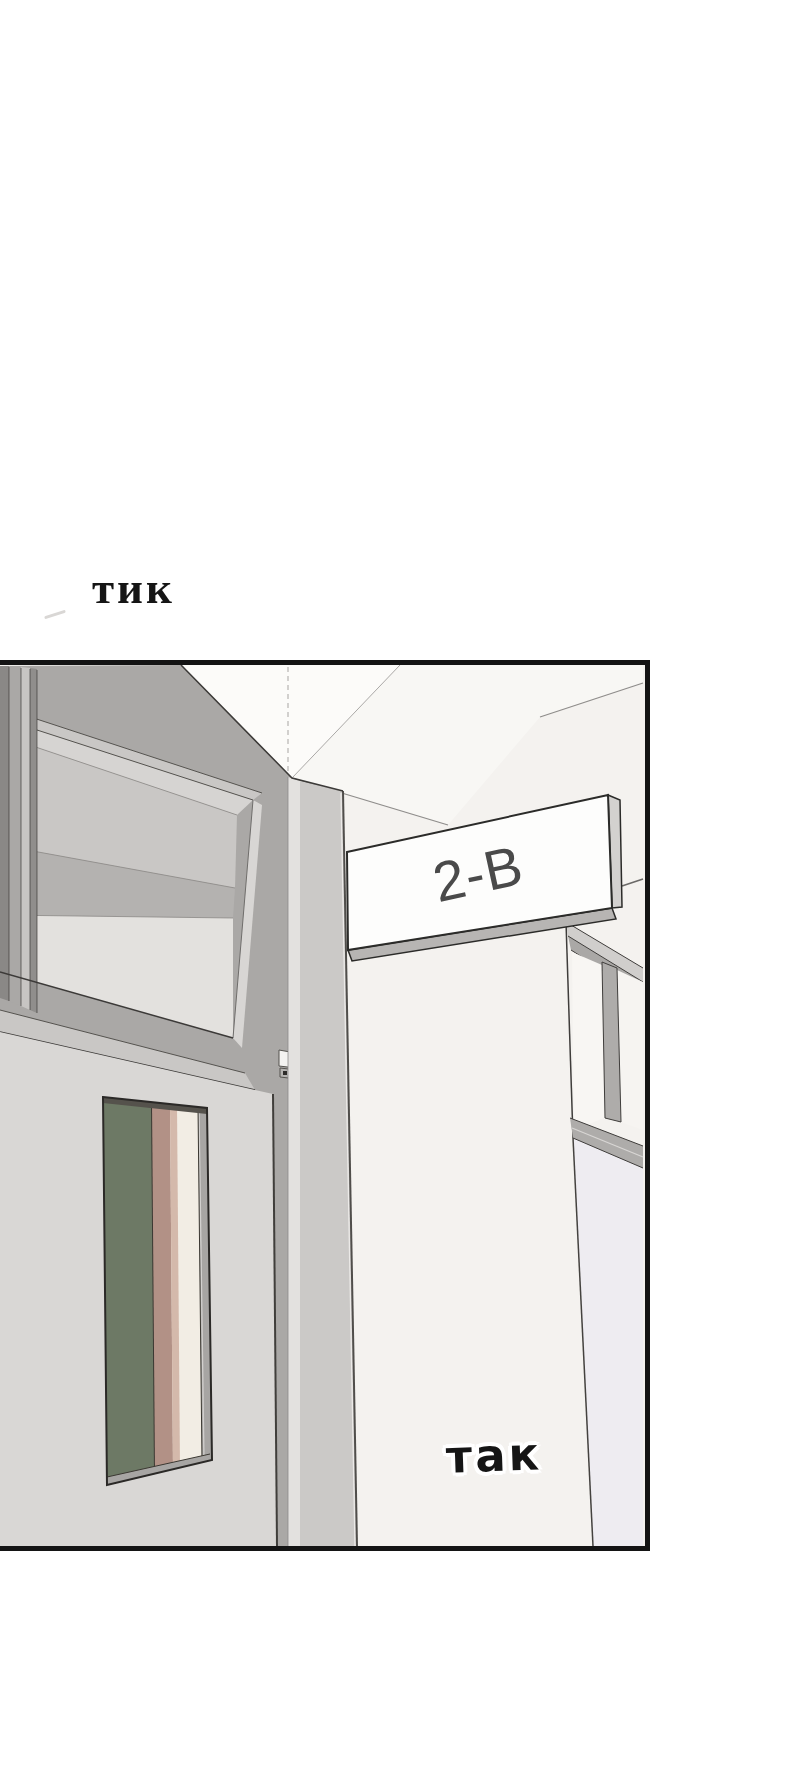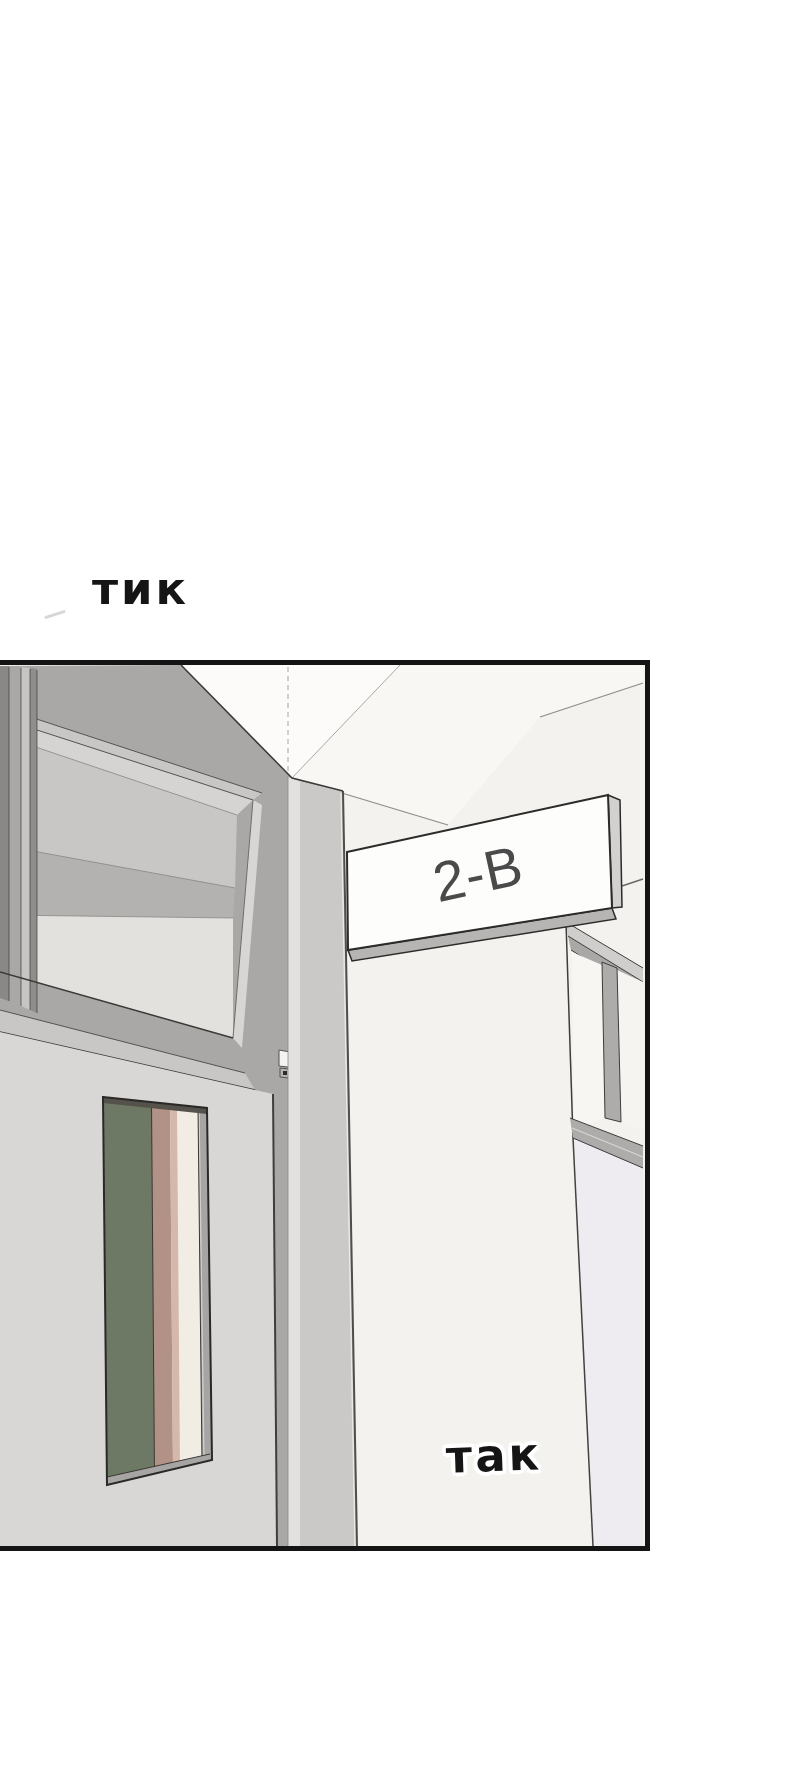--- a/index.html
+++ b/index.html
@@ -1,19 +1,19 @@
 <!DOCTYPE html>
 <html><head>
 <meta charset="utf-8">
 <style>
   html,body { margin:0; padding:0; background:#ffffff; }
   .page { position:relative; width:800px; height:1769px; background:#ffffff; overflow:hidden;
           font-family:"DejaVu Sans", sans-serif; }
   .sfx { position:absolute; font-weight:bold; color:#151515; letter-spacing:3px; white-space:nowrap; }
-  .sfx-tick { left:92px; top:562px; font-size:45px; }
+  .sfx-tick { left:92px; top:562px; font-size:45px;font-family:Liberation Serif, serif; }
   .sfx-tock { left:446px; top:1424px; font-size:45px; transform:rotate(-2deg);
               text-shadow:-3px -3px 0 #fff, 3px -3px 0 #fff, -3px 3px 0 #fff, 3px 3px 0 #fff,
                            0 -4px 0 #fff, 0 4px 0 #fff, -4px 0 0 #fff, 4px 0 0 #fff; }
   .smudge { position:absolute; left:44px; top:613px; width:22px; height:3px; background:#d9d7d5;
             transform:rotate(-18deg); border-radius:2px; }
   .panel { position:absolute; left:0; top:660px; width:650px; height:891px; box-sizing:border-box;
            border-top:5px solid #141414; border-right:5px solid #141414; border-bottom:5px solid #141414;
            border-left:none; background:#f4f2ef; }
   .panel svg { display:block; }
   .sign-label { position:absolute; left:413px; top:838px; width:130px; height:70px;

